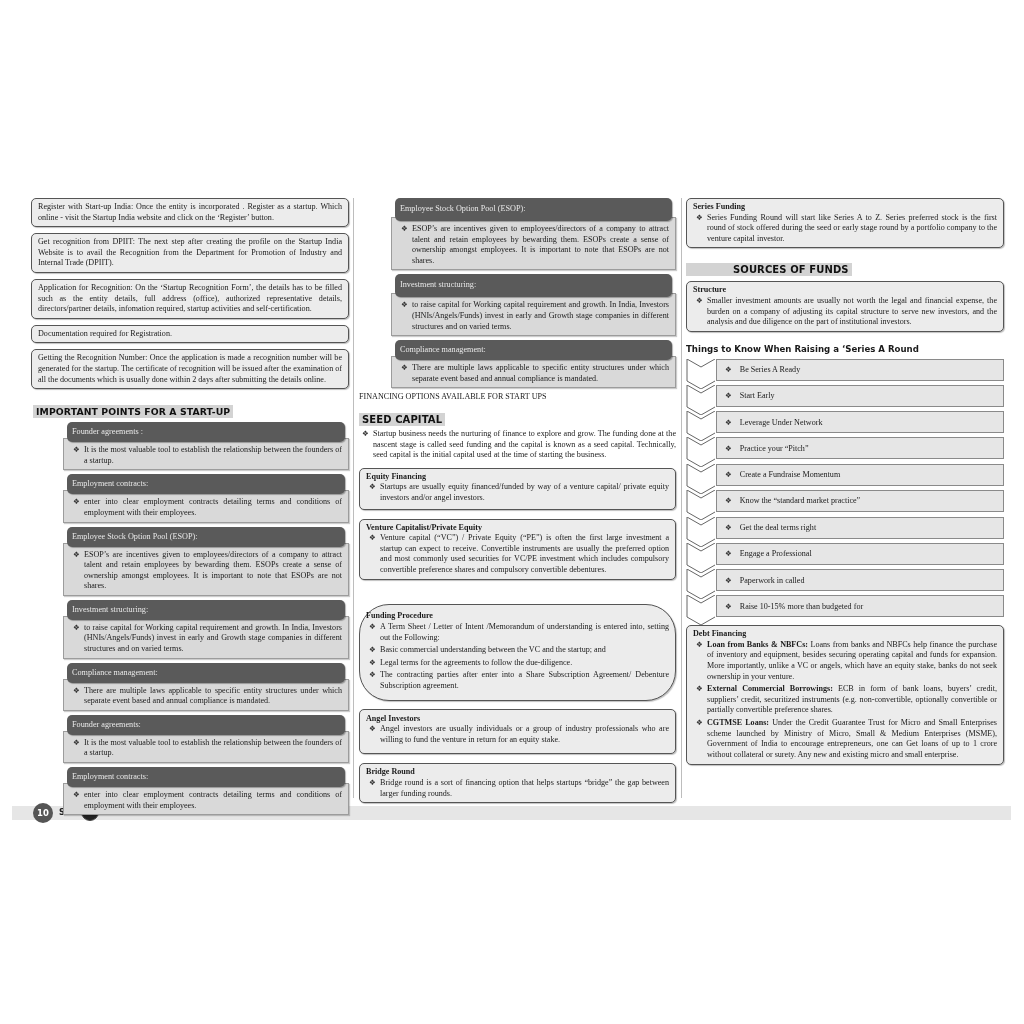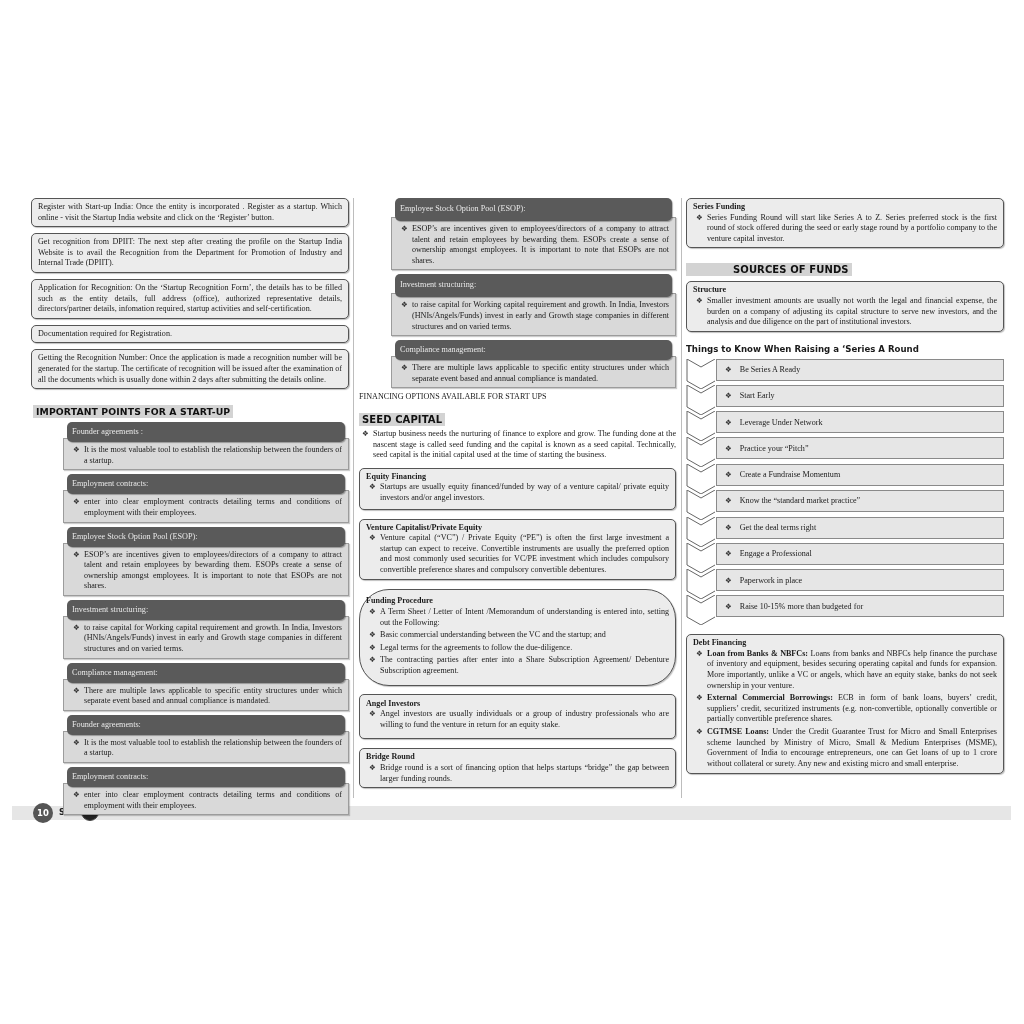--- a/index.html
+++ b/index.html
@@ -192,21 +192,21 @@
       <span class="bt">Startup business needs the nurturing of finance to explore and grow. The funding done at the nascent stage is called seed funding and the capital is known as a seed capital. Technically, seed capital is the initial capital used at the time of starting the business.</span>
   </div>
 
   <div class="rbox" style="margin-bottom:9px;padding:3px 6px 5px;">
     <div class="box-title">Equity Financing</div>
     <div class="bl tp">
         <span class="dia">❖</span>
         <span class="bt">Startups are usually equity financed/funded by way of a venture capital/ private equity investors and/or angel investors.</span>
       </div>
   </div>
-  <div class="rbox" style="margin-bottom:9px;padding:3px 6px 4px;">
+  <div class="rbox" style="margin-bottom:24px;padding:3px 6px 4px;">
     <div class="box-title">Venture Capitalist/Private Equity</div>
     <div class="bl tp">
         <span class="dia">❖</span>
         <span class="bt">Venture capital (“VC”) / Private Equity (“PE”) is often the first large investment a startup can expect to receive. Convertible instruments are usually the preferred option and most commonly used securities for VC/PE investment which includes compulsory convertible preference shares and compulsory convertible debentures.</span>
       </div>
   </div>
   <div class="rbox" style="margin-bottom:8px;padding:6px 6px 8px;border-radius:30px;">
     <div class="box-title">Funding Procedure</div>
     <div class="bl tp" style="margin-bottom:2px;">
         <span class="dia">❖</span>
@@ -362,38 +362,38 @@
     </div>
     <div class="chev-row">
       <div class="chev">
           <svg width="30" height="30" viewBox="0 0 30 30">
             <path d="M1 0 L15 8 L29 0" fill="none" stroke="#666" stroke-width="1"></path>
             <path d="M1 0 L1 22 L15 30 L29 22" fill="none" stroke="#666" stroke-width="1"></path>
           </svg>
         </div>
       <div class="chev-item">
           <span class="dia">❖</span>
-          <span>Paperwork in place</span>
+          <span>Paperwork in called</span>
         </div>
     </div>
     <div class="chev-row">
       <div class="chev">
           <svg width="30" height="30" viewBox="0 0 30 30">
             <path d="M1 0 L15 8 L29 0" fill="none" stroke="#666" stroke-width="1"></path>
             <path d="M1 0 L1 22 L15 30 L29 22" fill="none" stroke="#666" stroke-width="1"></path>
           </svg>
         </div>
       <div class="chev-item">
           <span class="dia">❖</span>
           <span>Raise 10-15% more than budgeted for</span>
         </div>
     </div>
   </div>
 
-  <div class="rbox" style="margin-top:17px;padding:3px 6px 4px;">
+  <div class="rbox" style="margin-top:8px;padding:3px 6px 4px;">
     <div class="box-title">Debt Financing</div>
     <div class="bl tp" style="margin-bottom:2px;">
         <span class="dia">❖</span>
         <span class="bt"><b>Loan from Banks &amp; NBFCs:</b><span> Loans from banks and NBFCs help finance the purchase of inventory and equipment, besides securing operating capital and funds for expansion. More importantly, unlike a VC or angels, which have an equity stake, banks do not seek ownership in your venture.</span></span>
       </div>
     <div class="bl tp" style="margin-bottom:2px;">
         <span class="dia">❖</span>
         <span class="bt"><b>External Commercial Borrowings:</b><span> ECB in form of bank loans, buyers’ credit, suppliers’ credit, securitized instruments (e.g. non-convertible, optionally convertible or partially convertible preference shares.</span></span>
       </div>
     <div class="bl tp">

